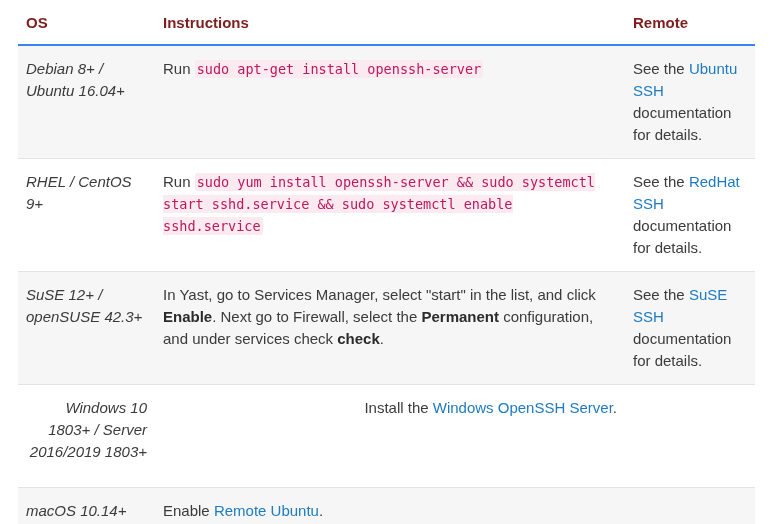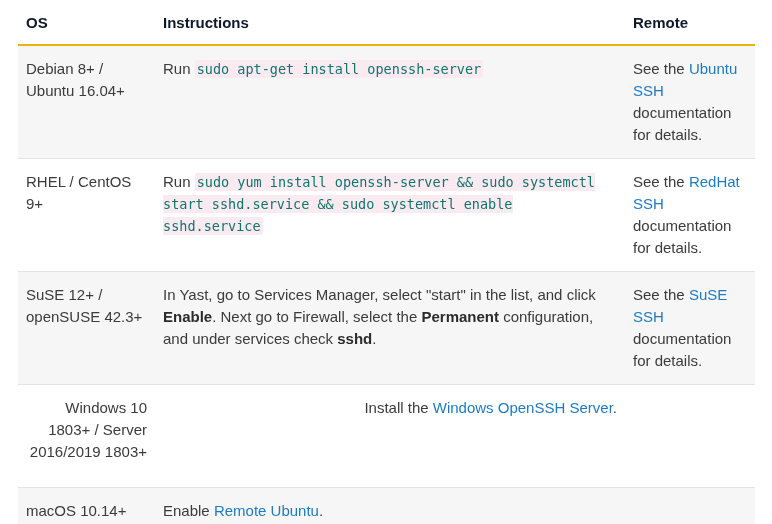--- a/index.html
+++ b/index.html
@@ -44,44 +44,44 @@
   table.ssh-table td {
     text-align: left;
     vertical-align: top;
     padding: 12px 8px 12px 8px;
     font-size: 15px;
     line-height: 22px;
   }
 
   table.ssh-table thead th {
     font-weight: bold;
-    color: #0f172a;
+    color: #7f1d1d;
     font-size: 15px;
     padding-top: 4px;
     padding-bottom: 10px;
-    border-bottom: 2px solid #eab308;
+    border-bottom: 2px solid #3b82f6;
   }
 
   
   col.col-os { width: 137px; }
   col.col-instructions { width: 470px; }
   col.col-details { width: 130px; }
 
   tbody tr { border-bottom: 1px solid #e3e3e3; }
   tbody tr.shaded td { background: #f6f6f6; }
   tbody tr.plain td { background: #ffffff; }
 
-  td.os-cell { color: #3b3b3b; }
+  td.os-cell { color: #3b3b3b; font-style: italic; }
   td.instructions-cell { color: #3b3b3b; }
   td.details-cell { color: #3b3b3b; }
 
   code, .code {
     font-family: "DejaVu Sans Mono", "Liberation Mono", monospace;
     font-size: 13.5px;
-    color: #0f766e;
+    color: #be185d;
     background: #fbeaef;
     padding: 1px 2px;
     border-radius: 2px;
     line-height: 22px;
     word-break: break-word;
   }
 
   a.link {
     color: #1f7bc1;
     text-decoration: none;
@@ -133,21 +133,21 @@
           <span>Run </span><code class="code">sudo yum install openssh-server &amp;&amp; sudo systemctl start sshd.service &amp;&amp; sudo systemctl enable sshd.service</code><span></span>
         </td>
         <td class="details-cell">
           <span>See the </span><a class="link" href="#">RedHat SSH</a><span> documentation for details.</span>
         </td>
       </tr>
 
       <tr class="shaded row-2">
         <td class="os-cell">SuSE 12+ / openSUSE 42.3+</td>
         <td class="instructions-cell">
-          <span>In Yast, go to Services Manager, select "start" in the list, and click </span><strong class="bold">Enable</strong><span>. Next go to Firewall, select the </span><strong class="bold">Permanent</strong><span> configuration, and under services check </span><strong class="bold">sshd</strong><span>.</span>
+          <span>In Yast, go to Services Manager, select "start" in the list, and click </span><strong class="bold">Enable</strong><span>. Next go to Firewall, select the </span><strong class="bold">Permanent</strong><span> configuration, and under services check </span><strong class="bold">check</strong><span>.</span>
         </td>
         <td class="details-cell">
           <span>See the </span><a class="link" href="#">SuSE SSH</a><span> documentation for details.</span>
         </td>
       </tr>
 
       <tr class="plain row-3">
         <td class="os-cell">Windows 10 1803+ / Server 2016/2019 1803+</td>
         <td class="instructions-cell">
           <span>Install the </span><a class="link" href="#">Windows OpenSSH Server</a><span>.</span>

